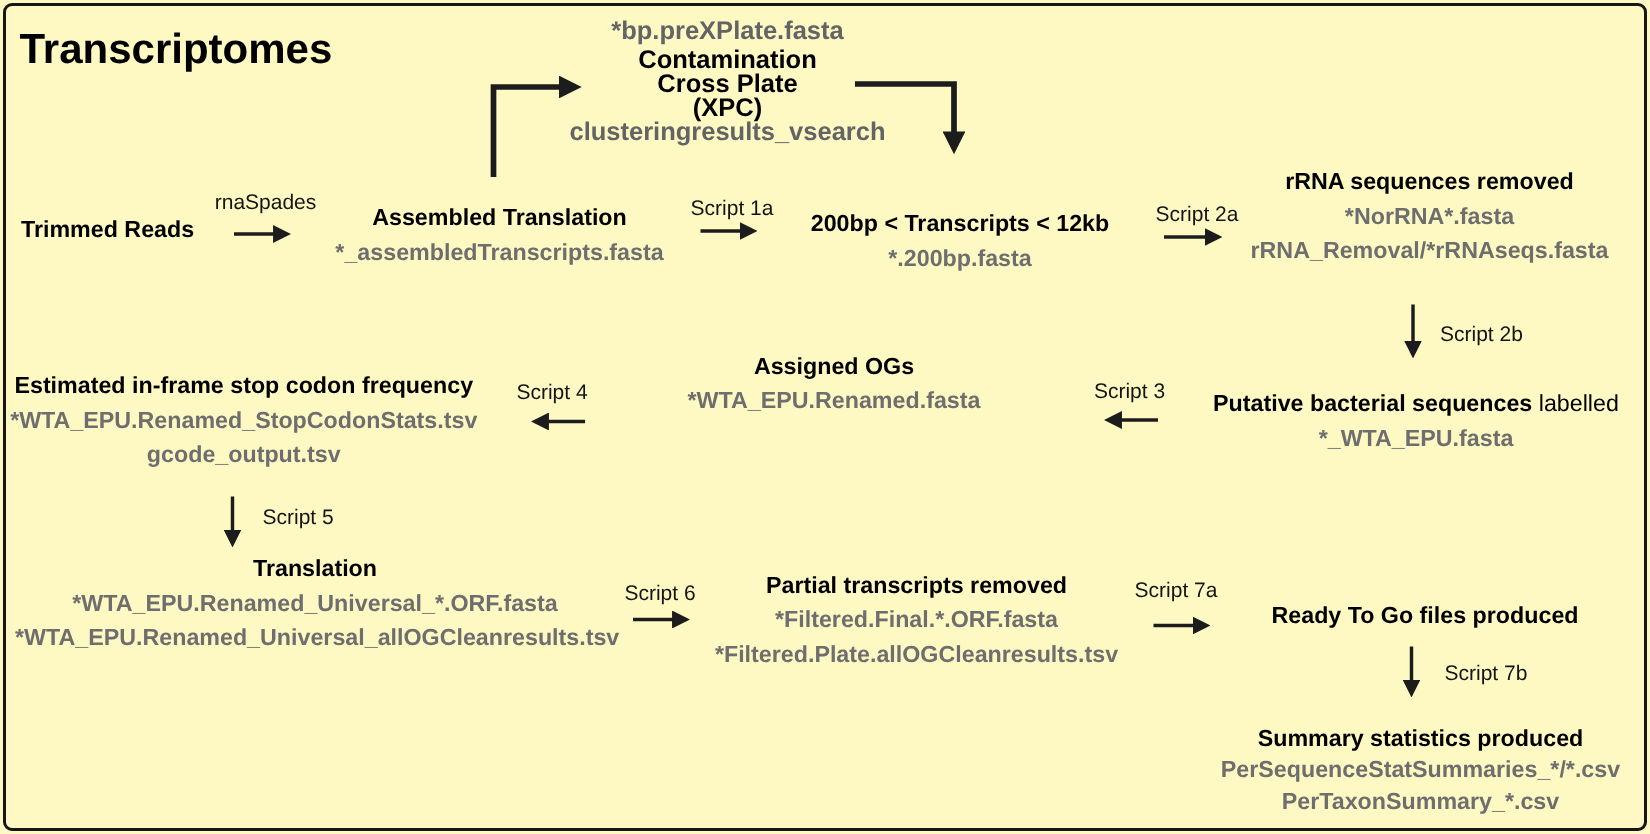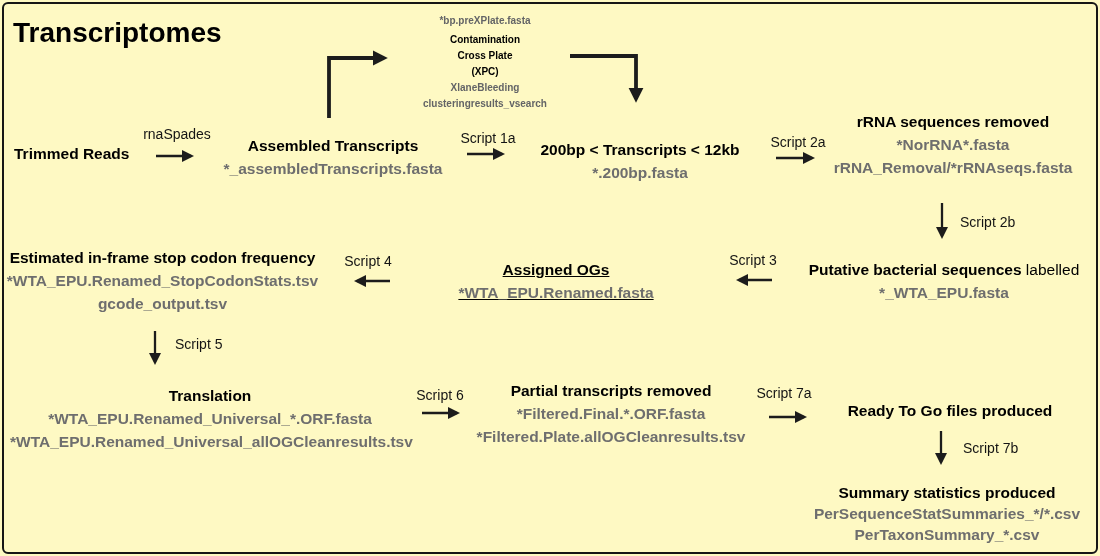--- a/index.html
+++ b/index.html
@@ -14,21 +14,21 @@
   }
   .node{
     position:absolute;text-align:center;font-size:15.5px;font-weight:bold;
     line-height:23px;white-space:nowrap;
   }
   .nt{color:#000000;}
   .nf{color:#6e6e6e;}
   .reg{font-weight:normal;}
   .xpc{
     position:absolute;left:345px;top:13px;width:280px;text-align:center;
-    font-size:10px;font-weight:bold;line-height:16px;white-space:nowrap;
+    font-size:17px;font-weight:bold;line-height:16px;white-space:nowrap;
   }
   .xpc .gap{margin-bottom:3px;}
   .xpc .nf{color:#636466;}
   .elabel{
     position:absolute;font-size:14px;font-weight:normal;color:#141414;
     text-align:center;line-height:14px;white-space:nowrap;
   }
   .elabel.la{text-align:left;}
   svg.arrows{position:absolute;left:0;top:0;pointer-events:none;}
 </style>
@@ -66,61 +66,60 @@
     <path d="M769,417 L804,417" stroke="#1c1c1c" stroke-width="2.3" fill="none" marker-end="url(#ah)"></path>
   </svg>
 
   <div class="title">Transcriptomes</div>
 
   <div class="xpc">
     <div class="nf gap">*bp.preXPlate.fasta</div>
     <div class="nt">Contamination</div>
     <div class="nt">Cross Plate</div>
     <div class="nt">(XPC)</div>
-    <div class="nf">XlaneBleeding</div>
     <div class="nf">clusteringresults_vsearch</div>
   </div>
 
   <div class="node" style="left:14px;top:142px;text-align:left;">
     <div class="nt">Trimmed Reads</div>
   </div>
 
   <div class="node" style="left:183px;top:134px;width:300px;">
-    <div class="nt">Assembled Transcripts</div>
+    <div class="nt">Assembled Translation</div>
     <div class="nf">*_assembledTranscripts.fasta</div>
   </div>
 
   <div class="node" style="left:490px;top:138px;width:300px;">
     <div class="nt">200bp &lt; Transcripts &lt; 12kb</div>
     <div class="nf">*.200bp.fasta</div>
   </div>
 
   <div class="node" style="left:813px;top:110px;width:280px;">
     <div class="nt">rRNA sequences removed</div>
     <div class="nf">*NorRNA*.fasta</div>
     <div class="nf">rRNA_Removal/*rRNAseqs.fasta</div>
   </div>
 
   <div class="node" style="left:784px;top:258px;width:320px;">
     <div class="nt"><span>Putative bacterial sequences</span> <span class="reg">labelled</span></div>
     <div class="nf">*_WTA_EPU.fasta</div>
   </div>
 
-  <div class="node" style="left:376px;top:258px;width:360px;text-decoration:underline;">
+  <div class="node" style="left:376px;top:233px;width:360px;">
     <div class="nt">Assigned OGs</div>
     <div class="nf">*WTA_EPU.Renamed.fasta</div>
   </div>
 
   <div class="node" style="left:-5px;top:246px;width:335px;">
     <div class="nt">Estimated in-frame stop codon frequency</div>
     <div class="nf">*WTA_EPU.Renamed_StopCodonStats.tsv</div>
     <div class="nf">gcode_output.tsv</div>
   </div>
 
-  <div class="node" style="left:10px;top:384px;width:400px;">
+  <div class="node" style="left:10px;top:368px;width:400px;">
     <div class="nt">Translation</div>
     <div class="nf">*WTA_EPU.Renamed_Universal_*.ORF.fasta</div>
     <div class="nf">*WTA_EPU.Renamed_Universal_allOGCleanresults.tsv</div>
   </div>
 
   <div class="node" style="left:446px;top:379px;width:330px;">
     <div class="nt">Partial transcripts removed</div>
     <div class="nf">*Filtered.Final.*.ORF.fasta</div>
     <div class="nf">*Filtered.Plate.allOGCleanresults.tsv</div>
   </div>

